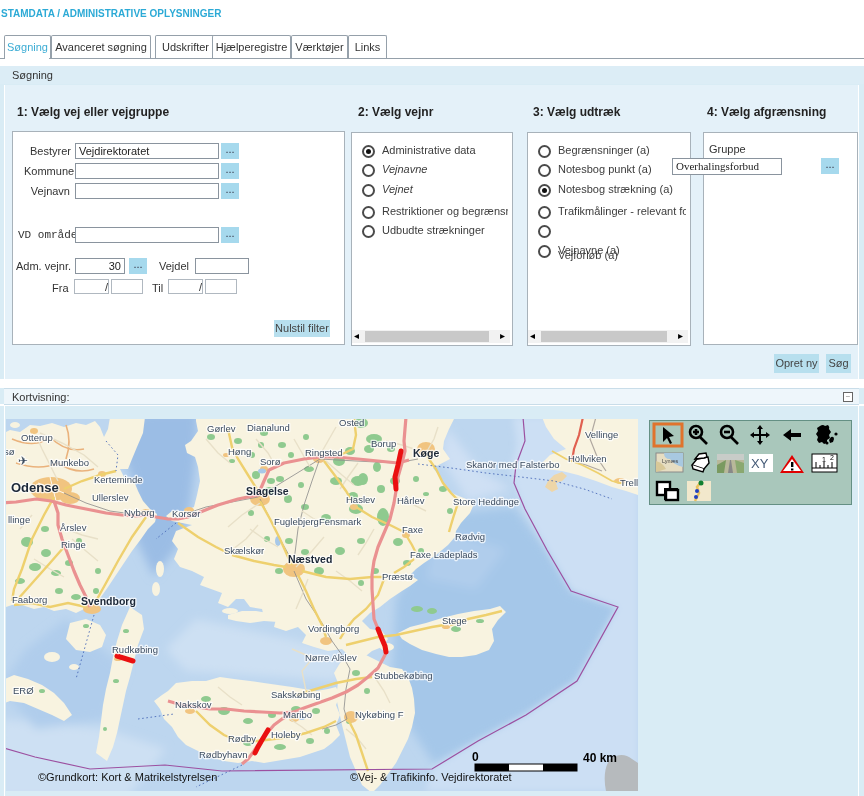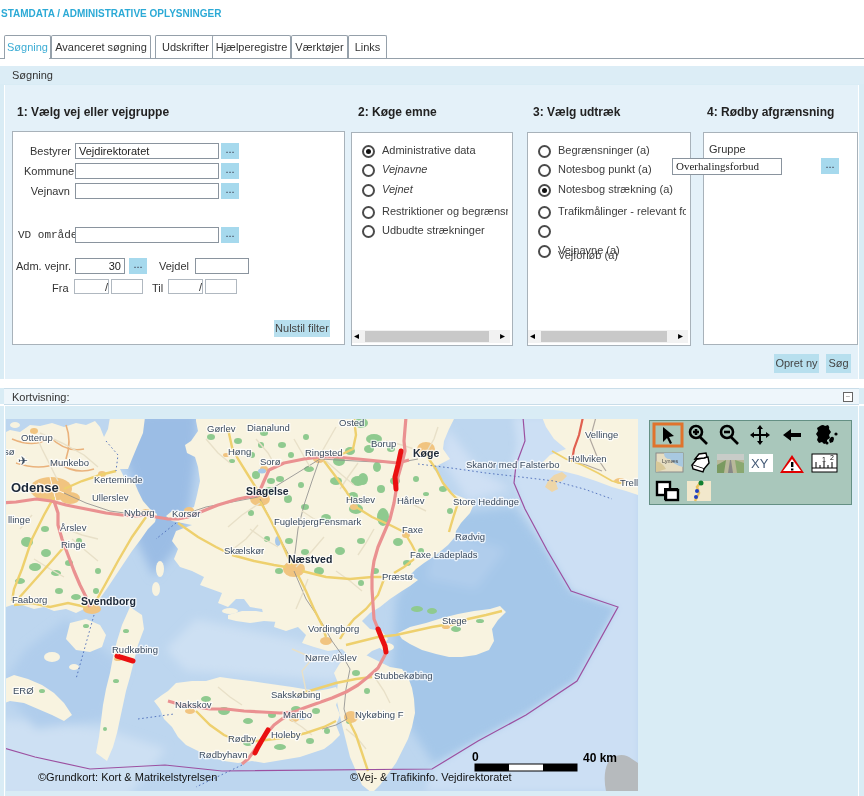--- a/index.html
+++ b/index.html
@@ -35,23 +35,23 @@
 <div class="abs" style="left:0;top:58px;width:864px;height:1px;background:#95a0aa;"></div>
 <div class="abs" style="left:5px;top:58px;width:44px;height:1px;background:#fff;"></div>
 
 <div class="abs" style="left:0;top:84px;width:864px;height:712px;background:#d9ecf5;"></div>
 <div class="abs" style="left:0;top:66px;width:864px;height:18px;background:#dcedf6;"></div>
 <div class="abs" style="left:12px;top:69px;font-size:11px;color:#333;z-index:3;">Søgning</div>
 
 <div class="abs" style="left:4px;top:85px;width:853px;height:294px;background:#e4f1f9;border-left:1px solid #fff;border-right:1px solid #fff;"></div>
 
 <div class="ptitle" style="left:17px;top:105px;">1: Vælg vej eller vejgruppe</div>
-<div class="ptitle" style="left:358px;top:105px;">2: Køge emne</div>
+<div class="ptitle" style="left:358px;top:105px;">2: Vælg vejnr</div>
 <div class="ptitle" style="left:533px;top:105px;">3: Vælg udtræk</div>
-<div class="ptitle" style="left:707px;top:105px;">4: Rødby afgrænsning</div>
+<div class="ptitle" style="left:707px;top:105px;">4: Vælg afgrænsning</div>
 
 <div class="whitebox" style="left:12px;top:131px;width:331px;height:212px;"></div>
 <div class="lbl" style="left:30px;top:145px;width:40px;text-align:right;">Bestyrer</div>
 <div class="inp" style="left:75px;top:143px;width:136px;height:14px;">Vejdirektoratet</div>
 <div class="dots" style="left:221px;top:143px;">...</div>
 <div class="lbl" style="left:24px;top:165px;width:46px;text-align:right;">Kommune</div>
 <div class="inp" style="left:75px;top:163px;width:136px;height:14px;"></div>
 <div class="dots" style="left:221px;top:163px;">...</div>
 <div class="lbl" style="left:28px;top:185px;width:42px;text-align:right;">Vejnavn</div>
 <div class="inp" style="left:75px;top:183px;width:136px;height:14px;"></div>

